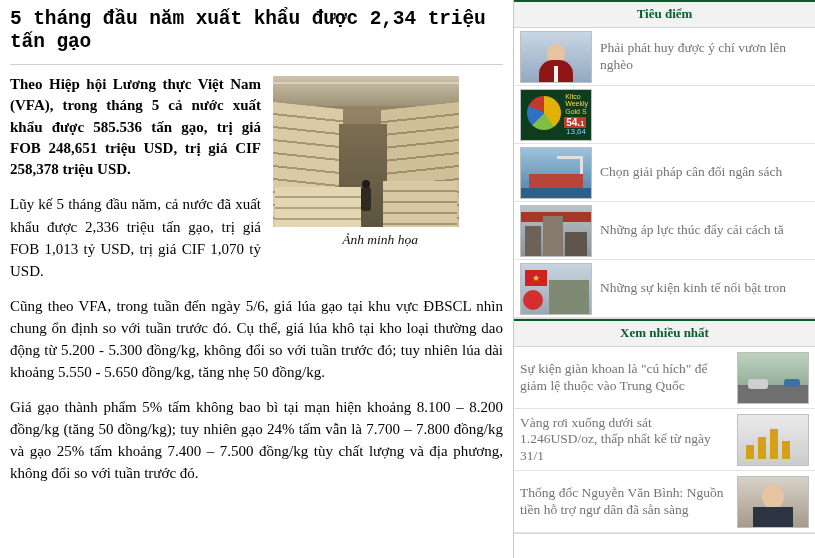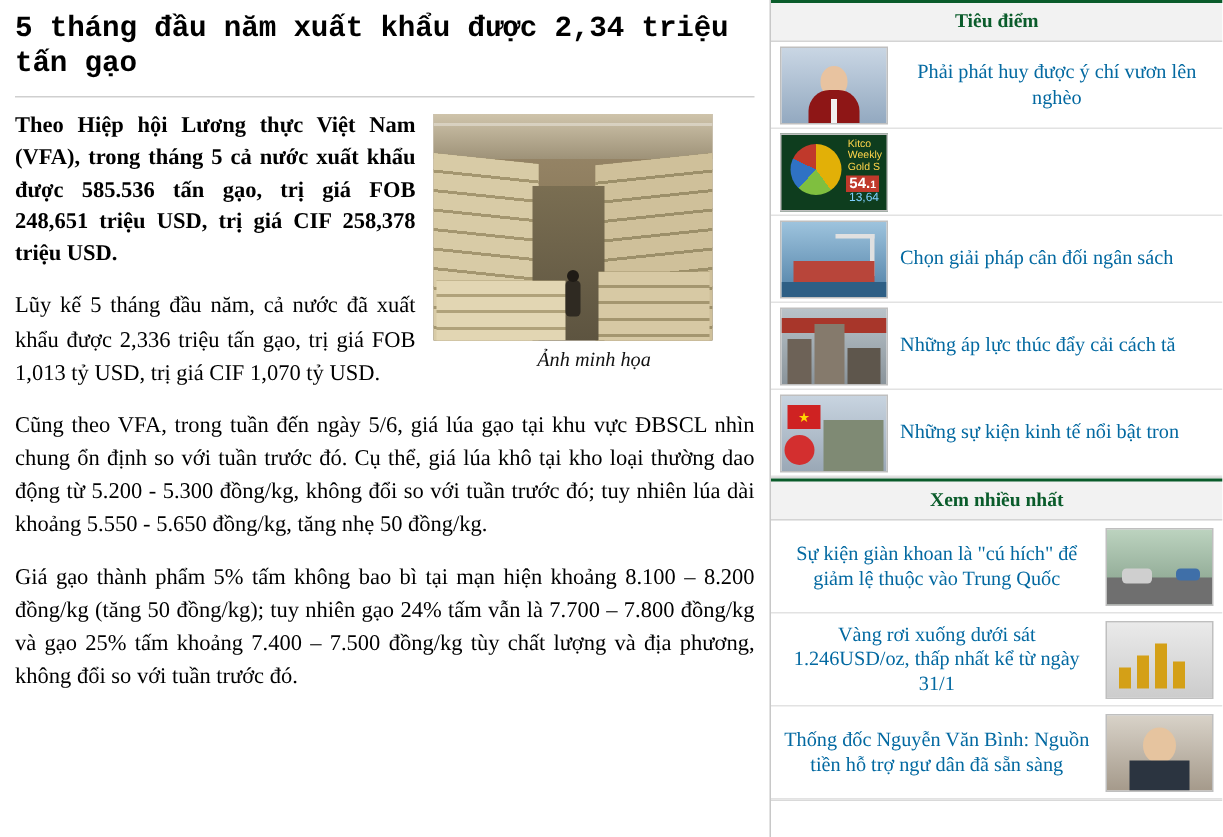--- a/index.html
+++ b/index.html
@@ -51,21 +51,21 @@
   }
   .body-p {
     font-size: 15px;
     line-height: 1.47;
     text-align: justify;
     margin: 0 0 13px 0;
   }
   .figure {
     float: right;
     width: 214px;
-    margin: 2px 0 6px 12px;
+    margin: 2px 16px 6px 12px;
     text-align: center;
   }
   .figure-img {
     width: 186px;
     height: 151px;
     display: block;
     position: relative;
     overflow: hidden;
     background: linear-gradient(180deg, #9b8a6c 0%, #8d7c5d 40%, #6d6044 100%);
   }
@@ -159,24 +159,23 @@
     flex: 0 0 70px;
     position: relative;
     overflow: hidden;
     border: 1px solid #bfbfbf;
     background: #ddd;
   }
   .news-text {
     font-family: "Liberation Serif", serif;
     font-size: 13.5px;
     line-height: 1.22;
-    color: #0369a1;
+    color: #737373;
     overflow: hidden;
     max-height: 52px;
-    text-align: center;
   }
   .news-text.single {
     white-space: nowrap;
   }
 
   
   .th-portrait { background: linear-gradient(180deg,#c9d6e4 0%,#93a9c0 100%); }
   .th-portrait .face { position:absolute; left:50%; margin-left:-9px; top:12px; width:18px; height:20px; border-radius:50% 50% 45% 45%; background:#e8c3a0; }
   .th-portrait .body { position:absolute; left:50%; margin-left:-17px; bottom:0; width:34px; height:22px; background:#8e1616; border-radius:14px 14px 0 0; }
   .th-portrait .tie { position:absolute; left:50%; margin-left:-2px; bottom:0; width:4px; height:16px; background:#f2f2f2; }

